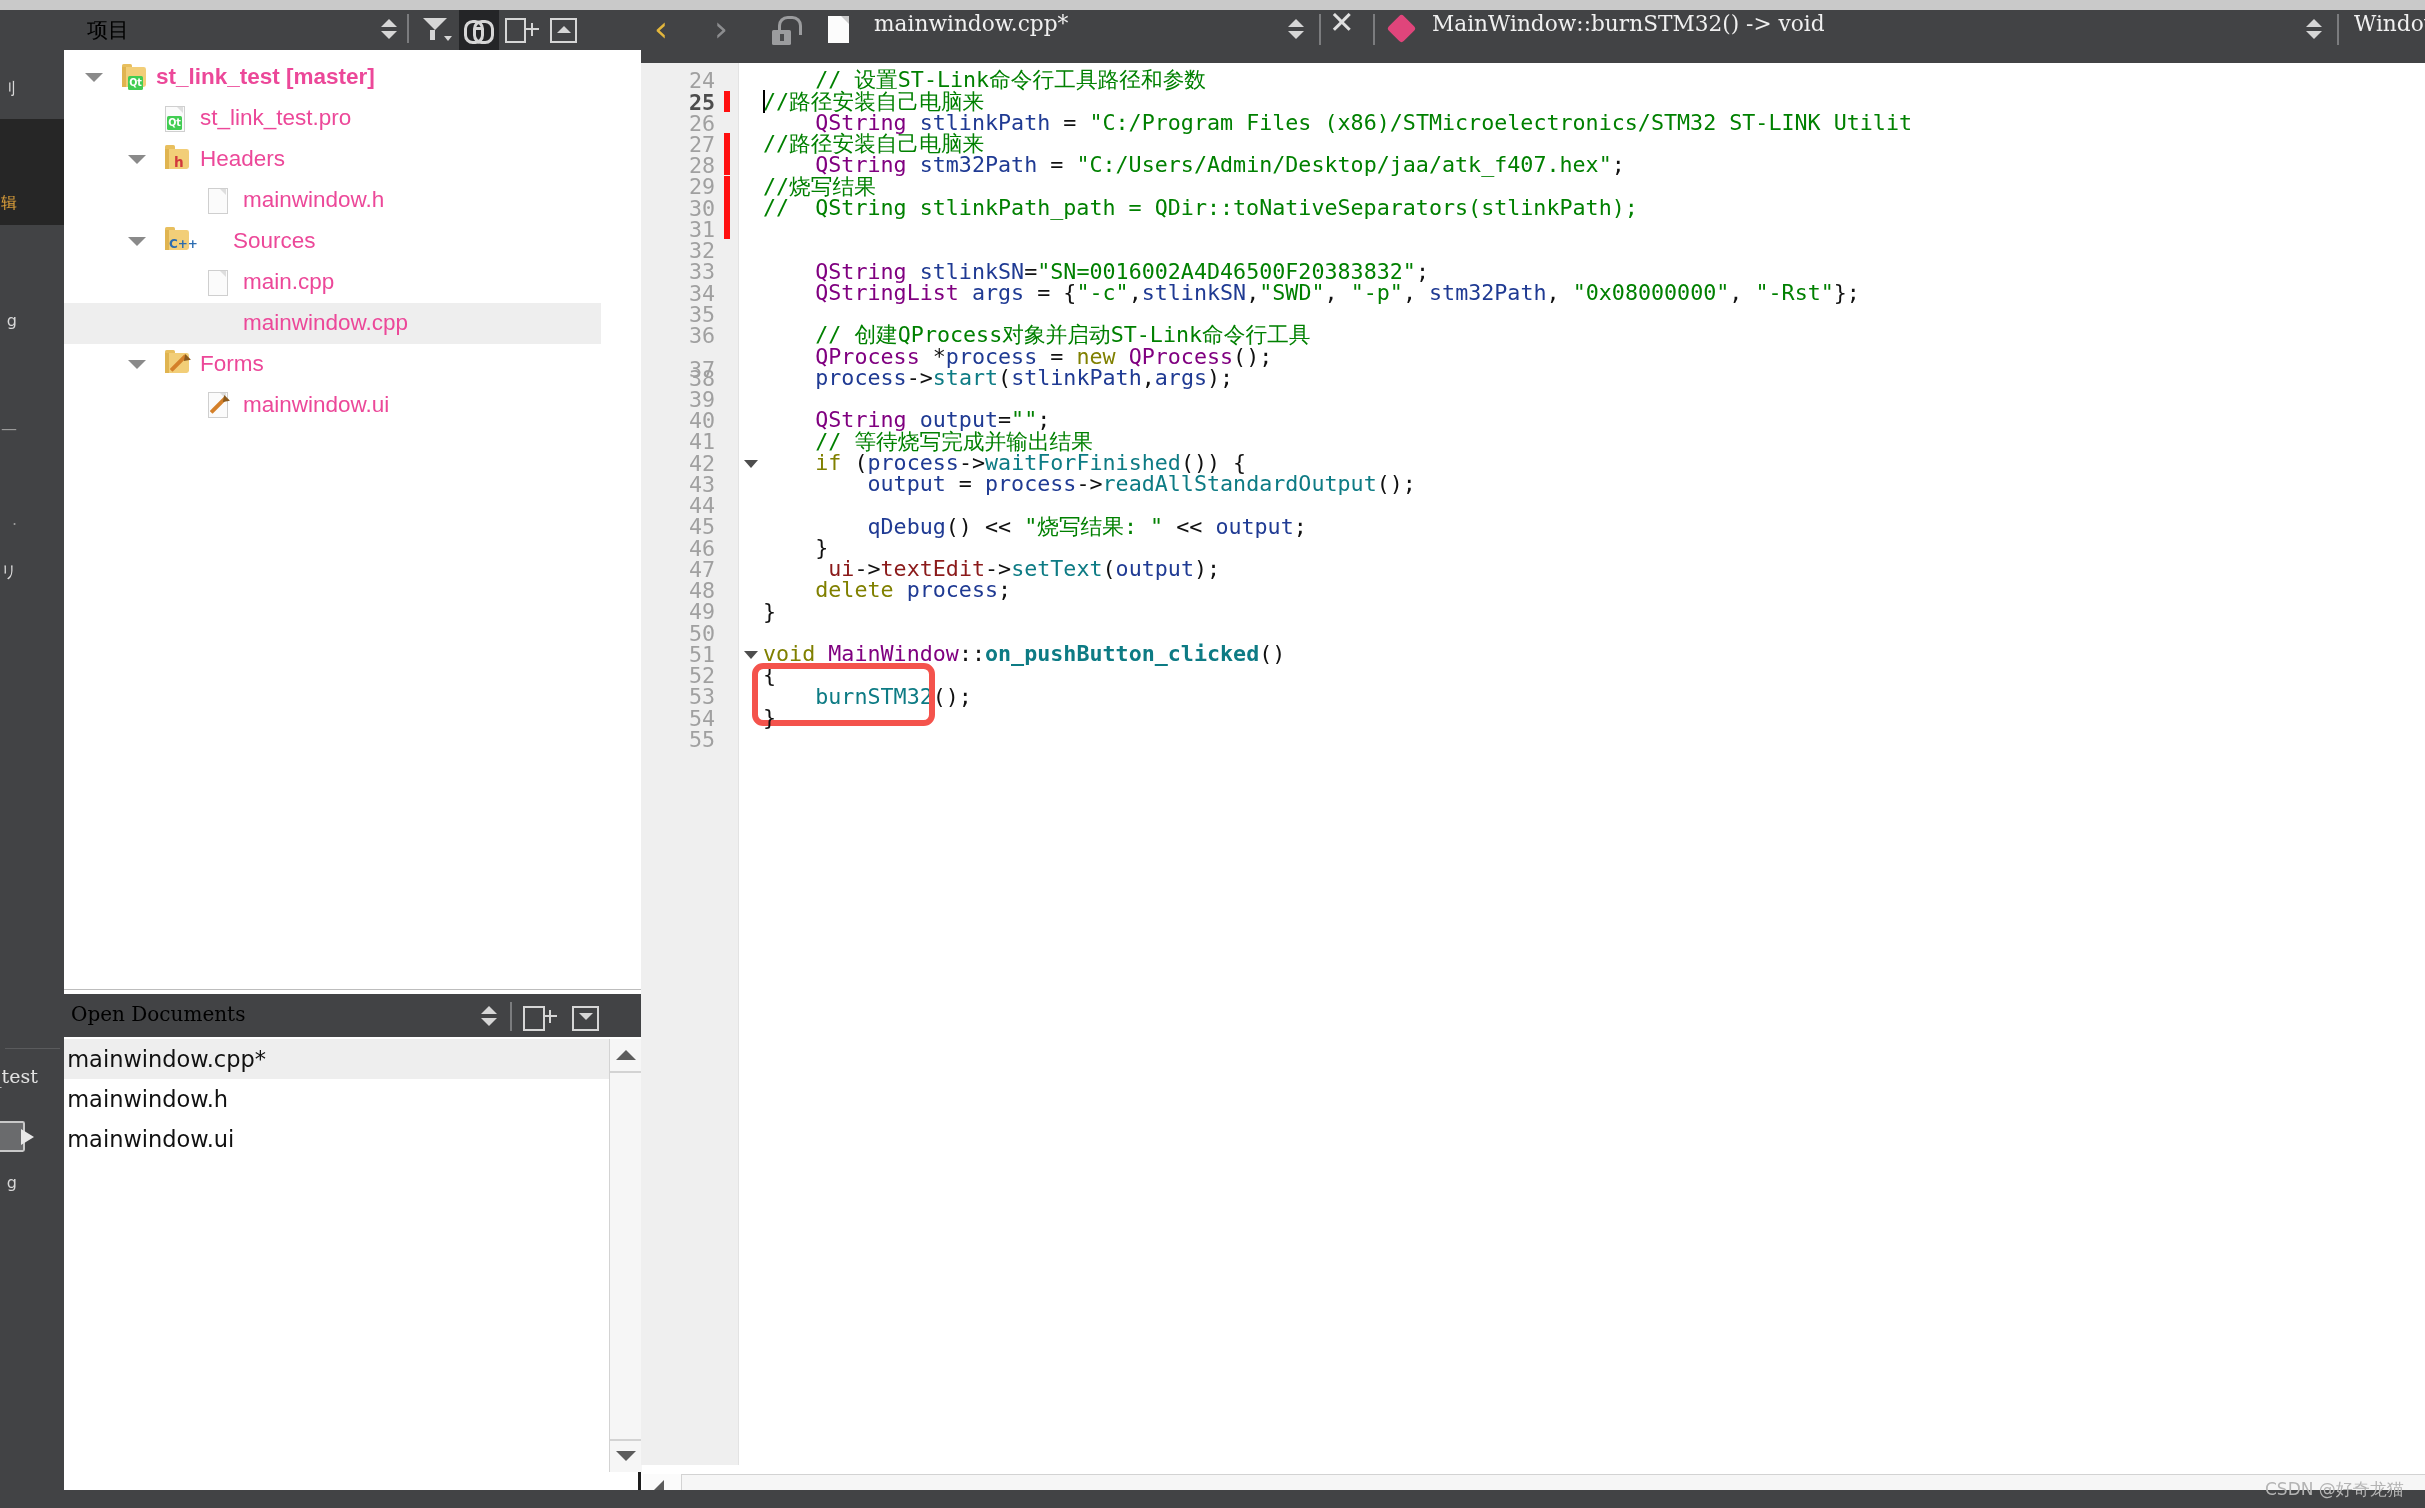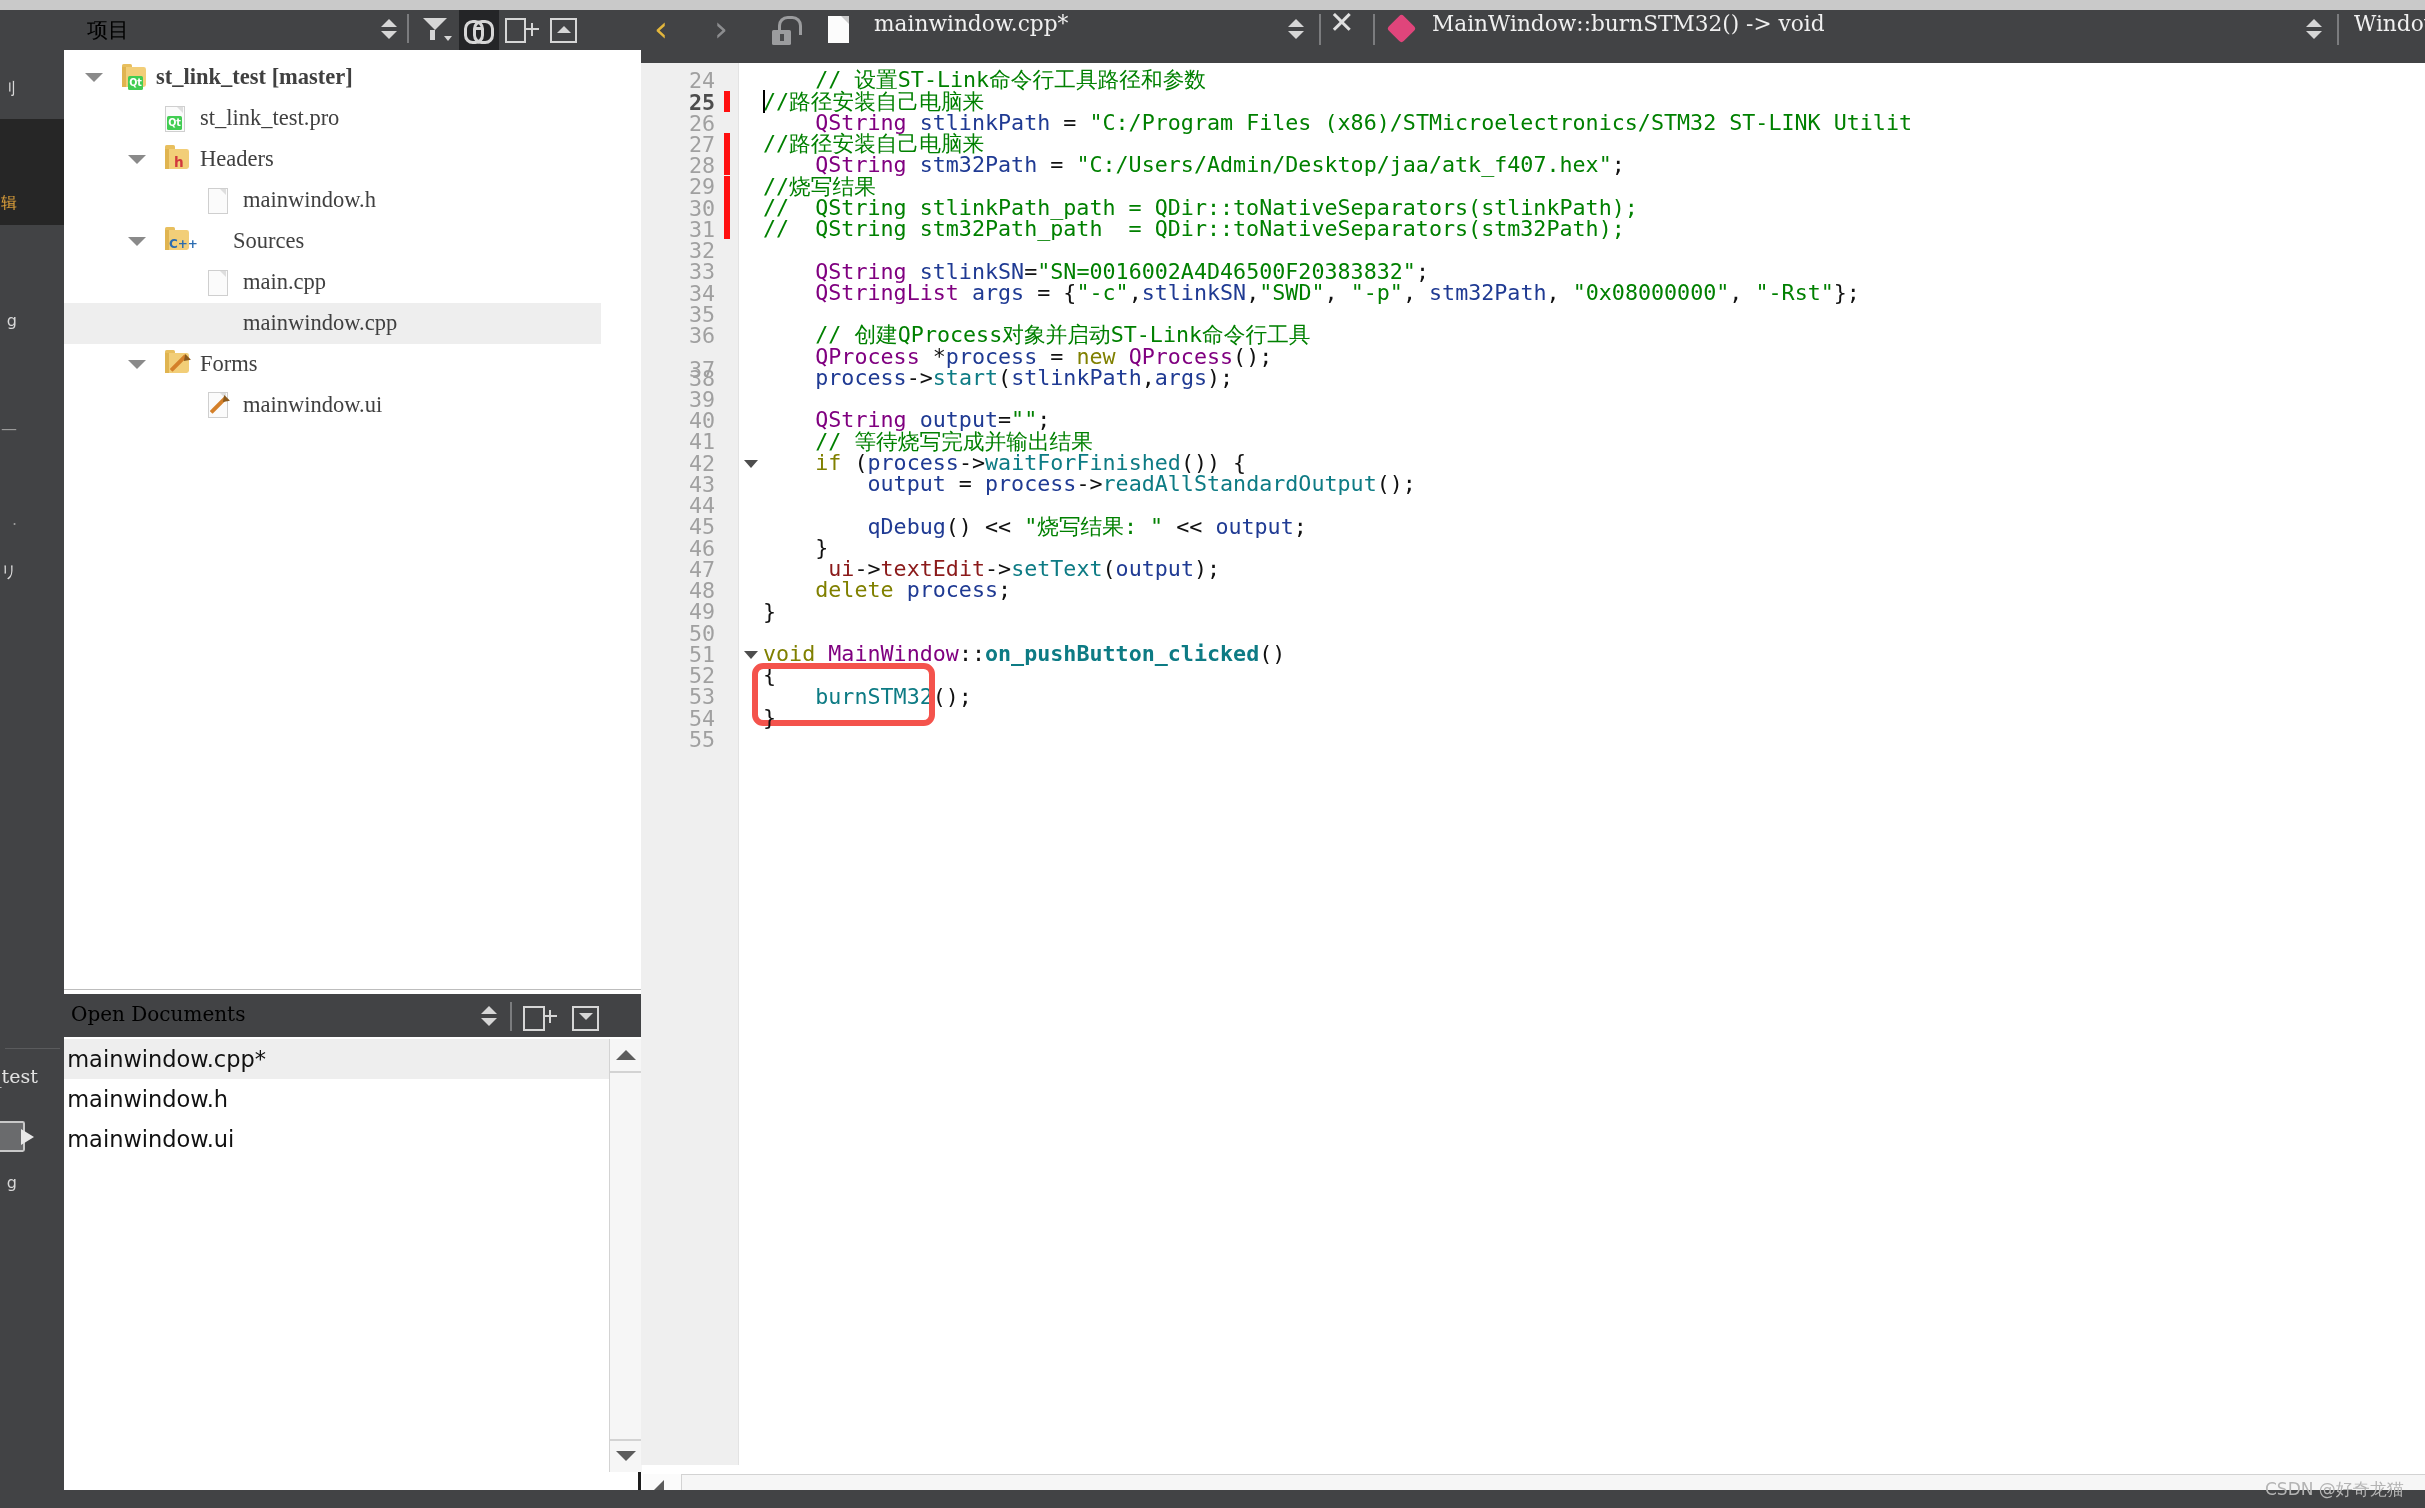--- a/index.html
+++ b/index.html
@@ -198,23 +198,23 @@
     position: absolute;
     left: 0;
     height: 41px;
     width: 100%;
     display: flex;
     align-items: center;
     white-space: nowrap;
   }
   .tree-row.selected { background: #eeeeee; }
   .tree-label {
-    font-family: Liberation Serif, serif;
+    font-family: Liberation Sans, sans-serif;
     font-size: 22.5px;
-    color: #404040;
+    color: #ec4899;
   }
   .tree-label.bold { font-weight: bold; }
 
   .twisty {
     position: absolute;
     width: 0; height: 0;
     border-left: 9.6px solid transparent;
     border-right: 9.6px solid transparent;
     border-top: 9.6px solid #8a8a8a;
   }
@@ -726,21 +726,20 @@
         <div class="changebar" style="top: 91px; height: 21px;"></div>
         <div class="codeline" style="top: 91px;"><span class="t-pln">    </span><span class="t-type">QString</span><span class="t-pln"> </span><span class="t-id">stm32Path</span><span class="t-pln"> = </span><span class="t-str">"C:/Users/Admin/Desktop/jaa/atk_f407.hex"</span><span class="t-pln">;</span></div>
         <div class="lineno" style="top: 113px;">29</div>
         <div class="changebar" style="top: 113px; height: 21px;"></div>
         <div class="codeline" style="top: 113px;"><span class="t-cmt">//烧写结果</span></div>
         <div class="lineno" style="top: 135px;">30</div>
         <div class="changebar" style="top: 134px; height: 21px;"></div>
         <div class="codeline" style="top: 134px;"><span class="t-cmt">//  QString stlinkPath_path = QDir::toNativeSeparators(stlinkPath);</span></div>
         <div class="lineno" style="top: 156px;">31</div>
         <div class="changebar" style="top: 155px; height: 21px;"></div>
-        <div class="codeline" style="top: 155px;"><span class="t-cmt">//  QString stm32Path_path  = QDir::toNativeSeparators(stm32Path);</span></div>
         <div class="lineno" style="top: 177px;">32</div>
         <div class="lineno" style="top: 198px;">33</div>
         <div class="codeline" style="top: 198px;"><span class="t-pln">    </span><span class="t-type">QString</span><span class="t-pln"> </span><span class="t-id">stlinkSN</span><span class="t-pln">=</span><span class="t-str">"SN=0016002A4D46500F20383832"</span><span class="t-pln">;</span></div>
         <div class="lineno" style="top: 220px;">34</div>
         <div class="codeline" style="top: 219px;"><span class="t-pln">    </span><span class="t-type">QStringList</span><span class="t-pln"> </span><span class="t-id">args</span><span class="t-pln"> = {</span><span class="t-str">"-c"</span><span class="t-pln">,</span><span class="t-id">stlinkSN</span><span class="t-pln">,</span><span class="t-str">"SWD"</span><span class="t-pln">, </span><span class="t-str">"-p"</span><span class="t-pln">, </span><span class="t-id">stm32Path</span><span class="t-pln">, </span><span class="t-str">"0x08000000"</span><span class="t-pln">, </span><span class="t-str">"-Rst"</span><span class="t-pln">};</span></div>
         <div class="lineno" style="top: 241px;">35</div>
         <div class="lineno" style="top: 262px;">36</div>
         <div class="codeline" style="top: 261px;"><span class="t-pln">    </span><span class="t-cmt">// 创建QProcess对象并启动ST-Link命令行工具</span></div>
         <div class="lineno" style="top: 296px;">37</div>
         <div class="codeline" style="top: 283px;"><span class="t-pln">    </span><span class="t-type">QProcess</span><span class="t-pln"> *</span><span class="t-id">process</span><span class="t-pln"> = </span><span class="t-kw">new</span><span class="t-pln"> </span><span class="t-type">QProcess</span><span class="t-pln">();</span></div>

